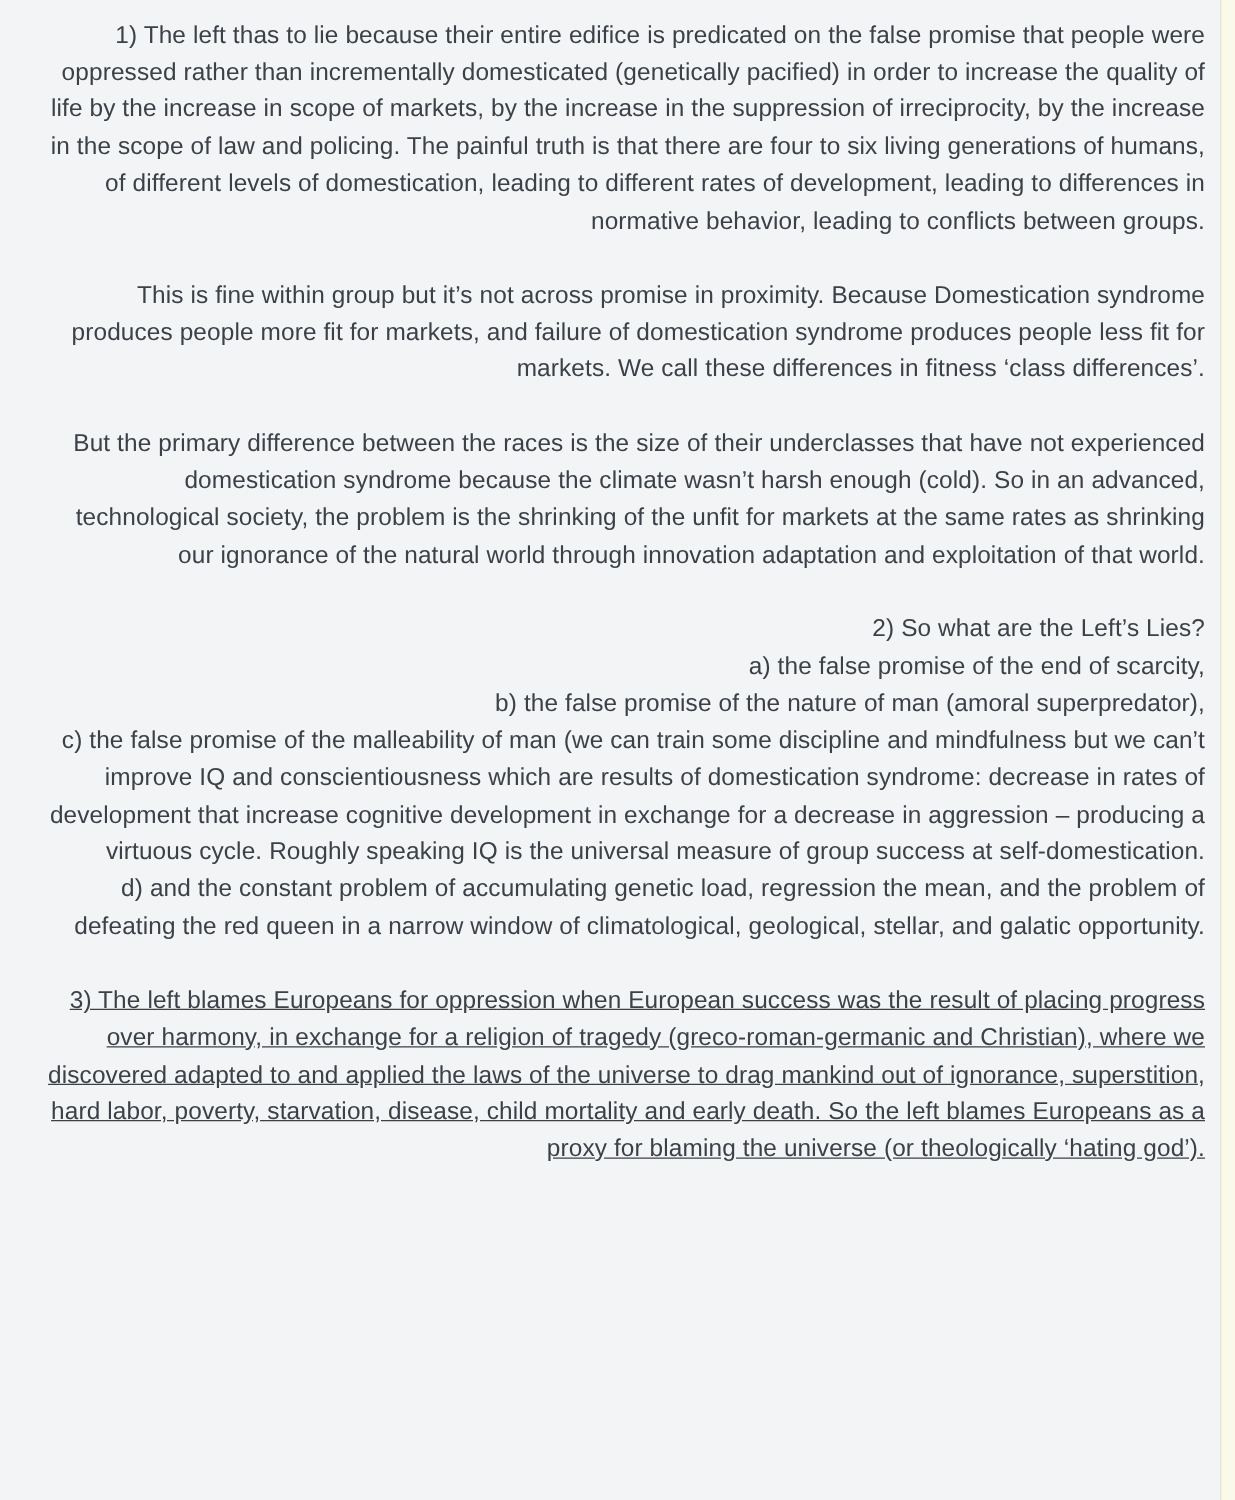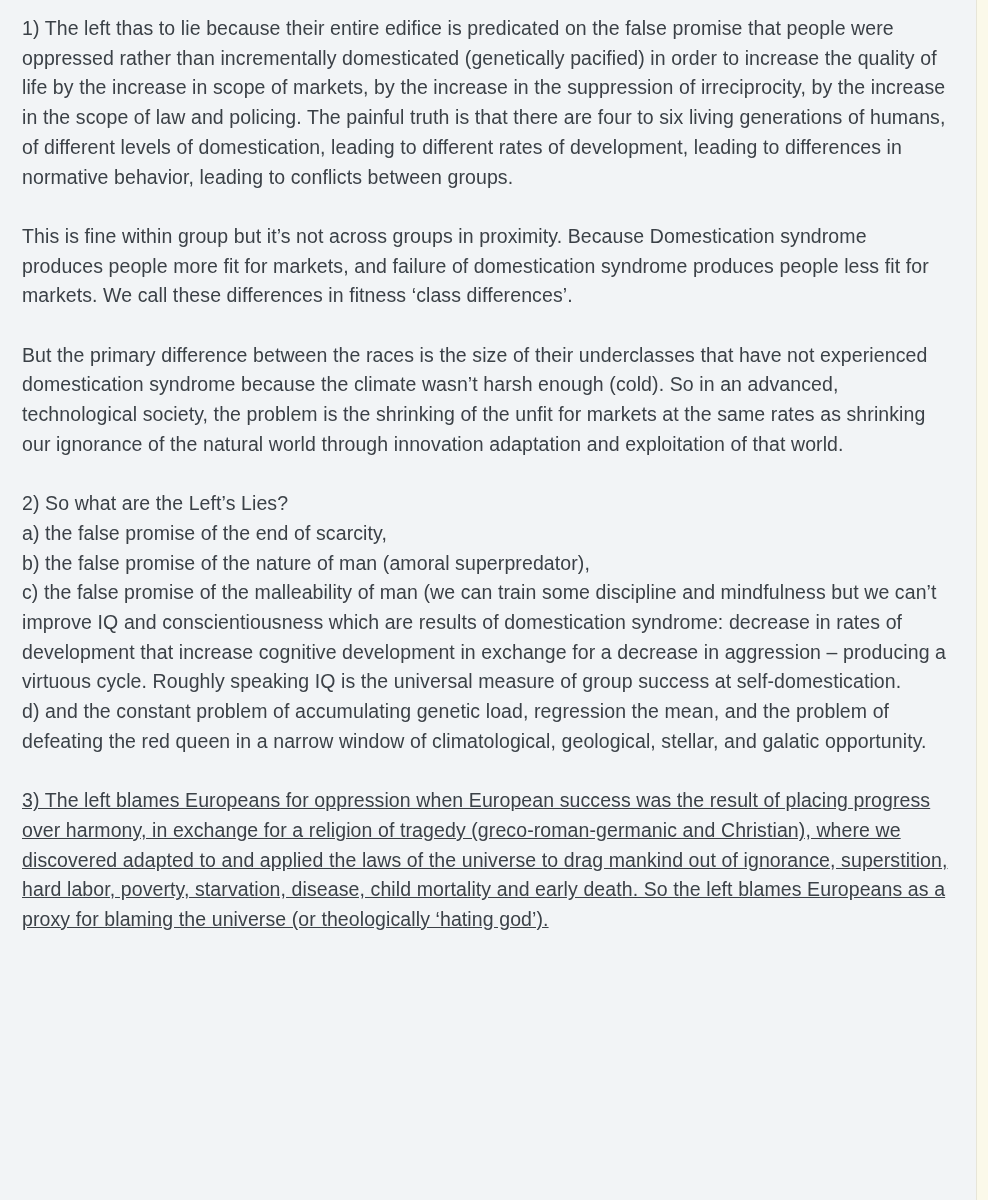--- a/index.html
+++ b/index.html
@@ -8,31 +8,32 @@
   }
   body {
     width: 988px;
     height: 1200px;
     position: relative;
     overflow: hidden;
     background: #f2f4f6;
   }
   .doc {
     position: absolute;
-    left: 0;
+    left: 12px;
     top: 0;
     width: 976px;
     height: 1200px;
     box-sizing: border-box;
     padding: 14px 24px 0 22px;
     font-family: "Liberation Sans", "DejaVu Sans", sans-serif;
     font-size: 19.5px;
     line-height: 29.7px;
     letter-spacing: 0.1px;
     color: #3b4147;
+    text-align: right;
   }
   .doc p {
     margin: 0 0 29.7px 0;
     white-space: pre-line; 
   }
   .doc p:last-child {
     margin-bottom: 0;
     text-decoration: underline;
   }
   .edge-strip {
@@ -43,21 +44,21 @@
     height: 1200px;
     background: #fbf9ea;
     border-left: 1px solid #e7e5d8;
   }
 </style>
 </head>
 <body>
 
 <div class="doc">
   <p>1) The left thas to lie because their entire edifice is predicated on the false promise that people were oppressed rather than incrementally domesticated (genetically pacified) in order to increase the quality of life by the increase in scope of markets, by the increase in the suppression of irreciprocity, by the increase in the scope of law and policing. The painful truth is that there are four to six living generations of humans, of different levels of domestication, leading to different rates of development, leading to differences in normative behavior, leading to conflicts between groups.</p>
-  <p>This is fine within group but it’s not across groups in proximity. Because Domestication syndrome produces people more fit for markets, and failure of domestication syndrome produces people less fit for markets. We call these differences in fitness ‘class differences’.</p>
+  <p>This is fine within group but it’s not across promise in proximity. Because Domestication syndrome produces people more fit for markets, and failure of domestication syndrome produces people less fit for markets. We call these differences in fitness ‘class differences’.</p>
   <p>But the primary difference between the races is the size of their underclasses that have not experienced domestication syndrome because the climate wasn’t harsh enough (cold). So in an advanced, technological society, the problem is the shrinking of the unfit for markets at the same rates as shrinking our ignorance of the natural world through innovation adaptation and exploitation of that world.</p>
   <p>2) So what are the Left’s Lies?
 a) the false promise of the end of scarcity,
 b) the false promise of the nature of man (amoral superpredator),
 c) the false promise of the malleability of man (we can train some discipline and mindfulness but we can’t improve IQ and conscientiousness which are results of domestication syndrome: decrease in rates of development that increase cognitive development in exchange for a decrease in aggression – producing a virtuous cycle. Roughly speaking IQ is the universal measure of group success at self-domestication.
 d) and the constant problem of accumulating genetic load, regression the mean, and the problem of defeating the red queen in a narrow window of climatological, geological, stellar, and galatic opportunity.</p>
   <p>3) The left blames Europeans for oppression when European success was the result of placing progress over harmony, in exchange for a religion of tragedy (greco-roman-germanic and Christian), where we discovered adapted to and applied the laws of the universe to drag mankind out of ignorance, superstition, hard labor, poverty, starvation, disease, child mortality and early death. So the left blames Europeans as a proxy for blaming the universe (or theologically ‘hating god’).</p>
 </div>
 
 <div class="edge-strip"></div>

